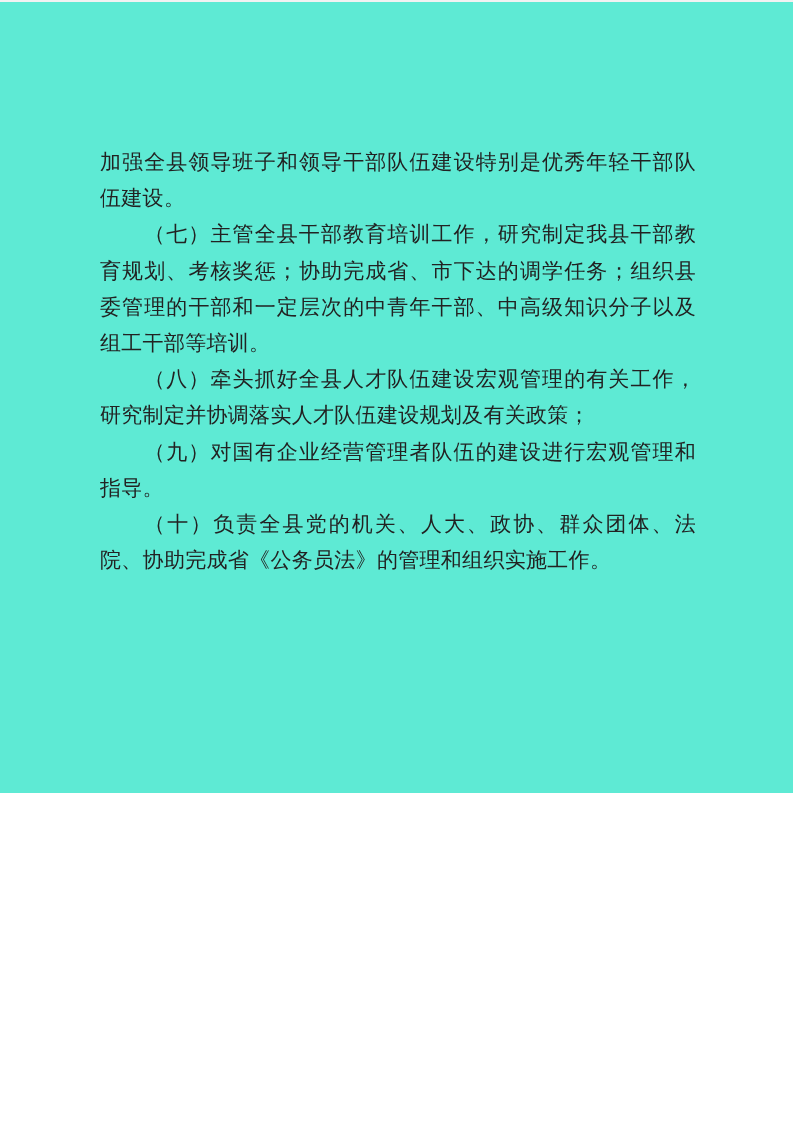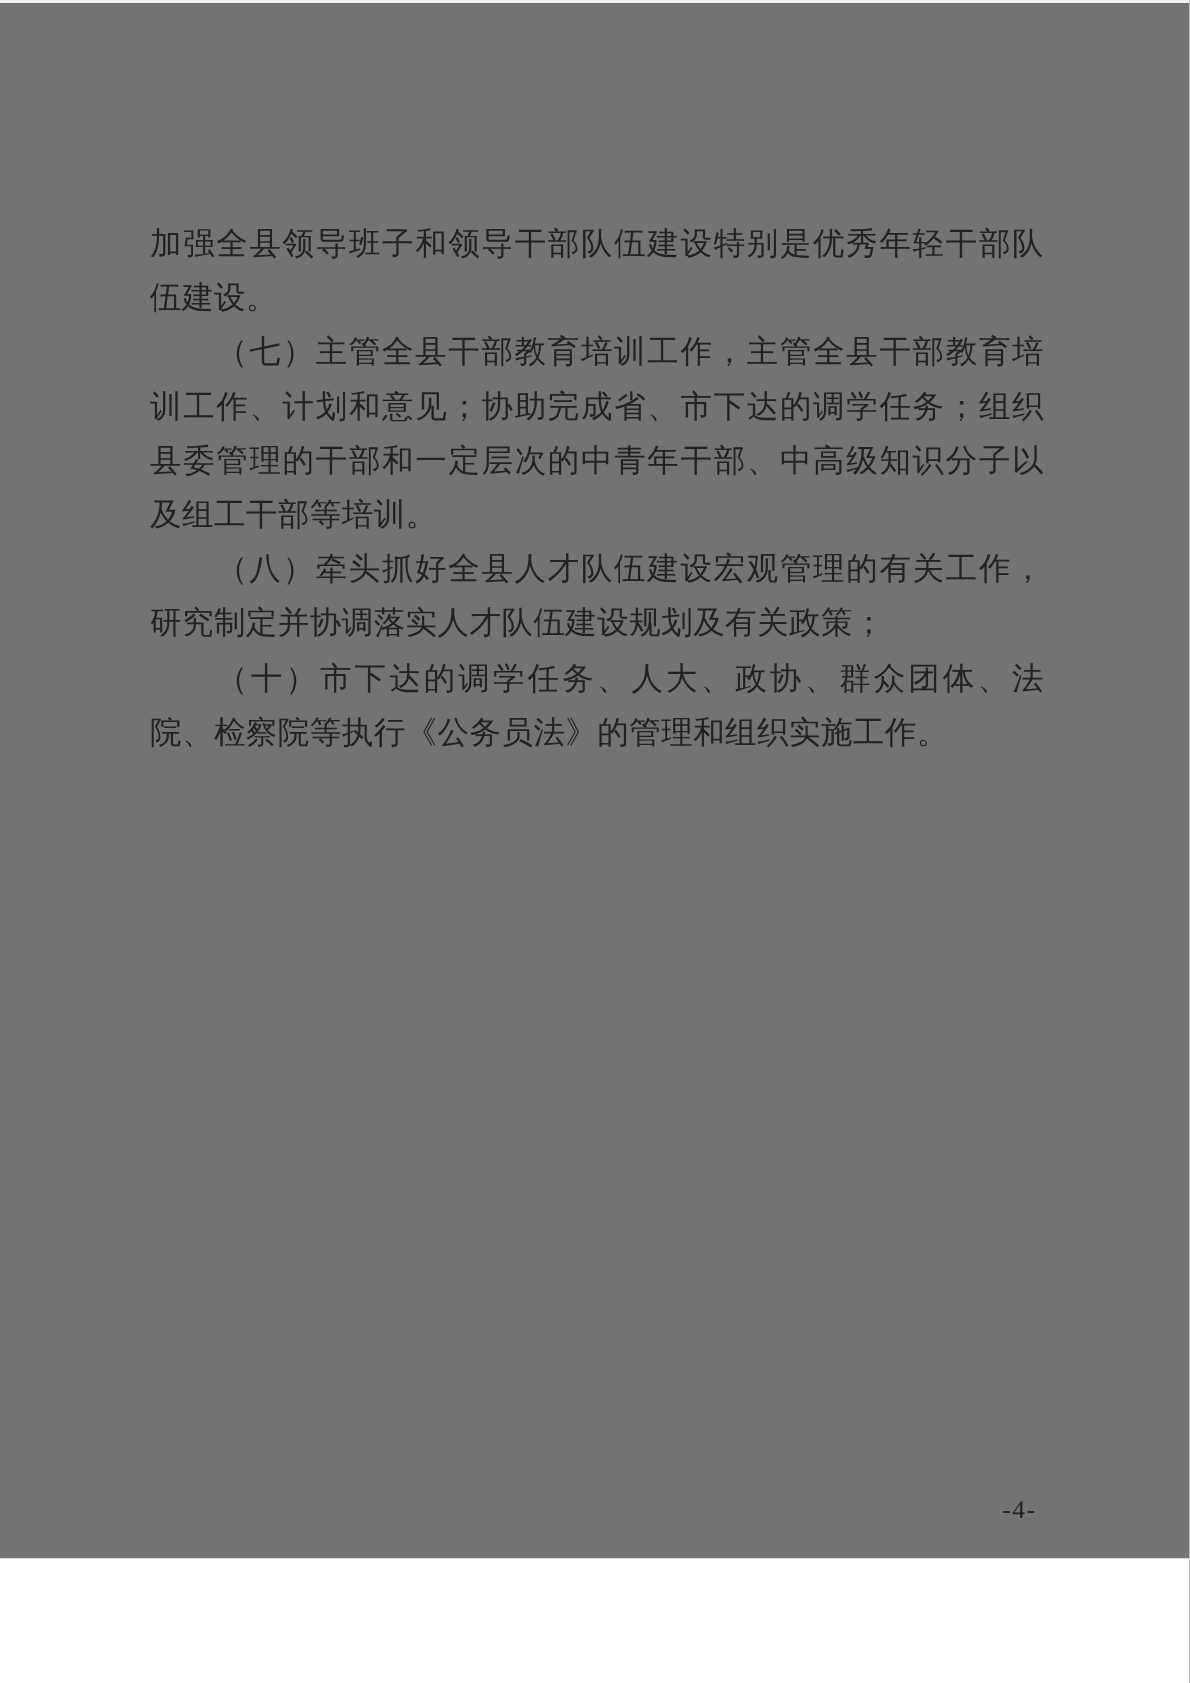--- a/index.html
+++ b/index.html
@@ -3,22 +3,22 @@
 <meta charset="utf-8">
 <style>
   html, body {
     margin: 0;
     padding: 0;
     background: #ffffff;
   }
   .page {
     position: relative;
     width: 793px;
-    height: 1039px;
-    background: #737373;
+    height: 793px;
+    background: #5eead4;
     overflow: hidden;
     font-family: "Liberation Serif", "DejaVu Serif", serif;
     border-top: 2px solid #f2f2f2;
     box-sizing: border-box;
   }
   .doc-body {
     position: absolute;
     left: 100px;
     top: 142px;
     width: 596px;
@@ -48,18 +48,19 @@
     letter-spacing: 1px;
     font-family: "Liberation Serif", "DejaVu Serif", serif;
   }
 </style>
 </head>
 <body>
 
 <div class="page">
   <div class="doc-body">
       <p class="para">加强全县领导班子和领导干部队伍建设特别是优秀年轻干部队伍建设。</p>
-      <p class="para indent">（七）主管全县干部教育培训工作，主管全县干部教育培训工作、计划和意见；协助完成省、市下达的调学任务；组织县委管理的干部和一定层次的中青年干部、中高级知识分子以及组工干部等培训。</p>
+      <p class="para indent">（七）主管全县干部教育培训工作，研究制定我县干部教育规划、考核奖惩；协助完成省、市下达的调学任务；组织县委管理的干部和一定层次的中青年干部、中高级知识分子以及组工干部等培训。</p>
       <p class="para indent">（八）牵头抓好全县人才队伍建设宏观管理的有关工作，研究制定并协调落实人才队伍建设规划及有关政策；</p>
-      <p class="para indent">（十）市下达的调学任务、人大、政协、群众团体、法院、检察院等执行《公务员法》的管理和组织实施工作。</p>
+      <p class="para indent">（九）对国有企业经营管理者队伍的建设进行宏观管理和指导。</p>
+      <p class="para indent">（十）负责全县党的机关、人大、政协、群众团体、法院、协助完成省《公务员法》的管理和组织实施工作。</p>
     </div>
   <div class="page-number">-4-</div>
 </div>
 
 </body></html>

